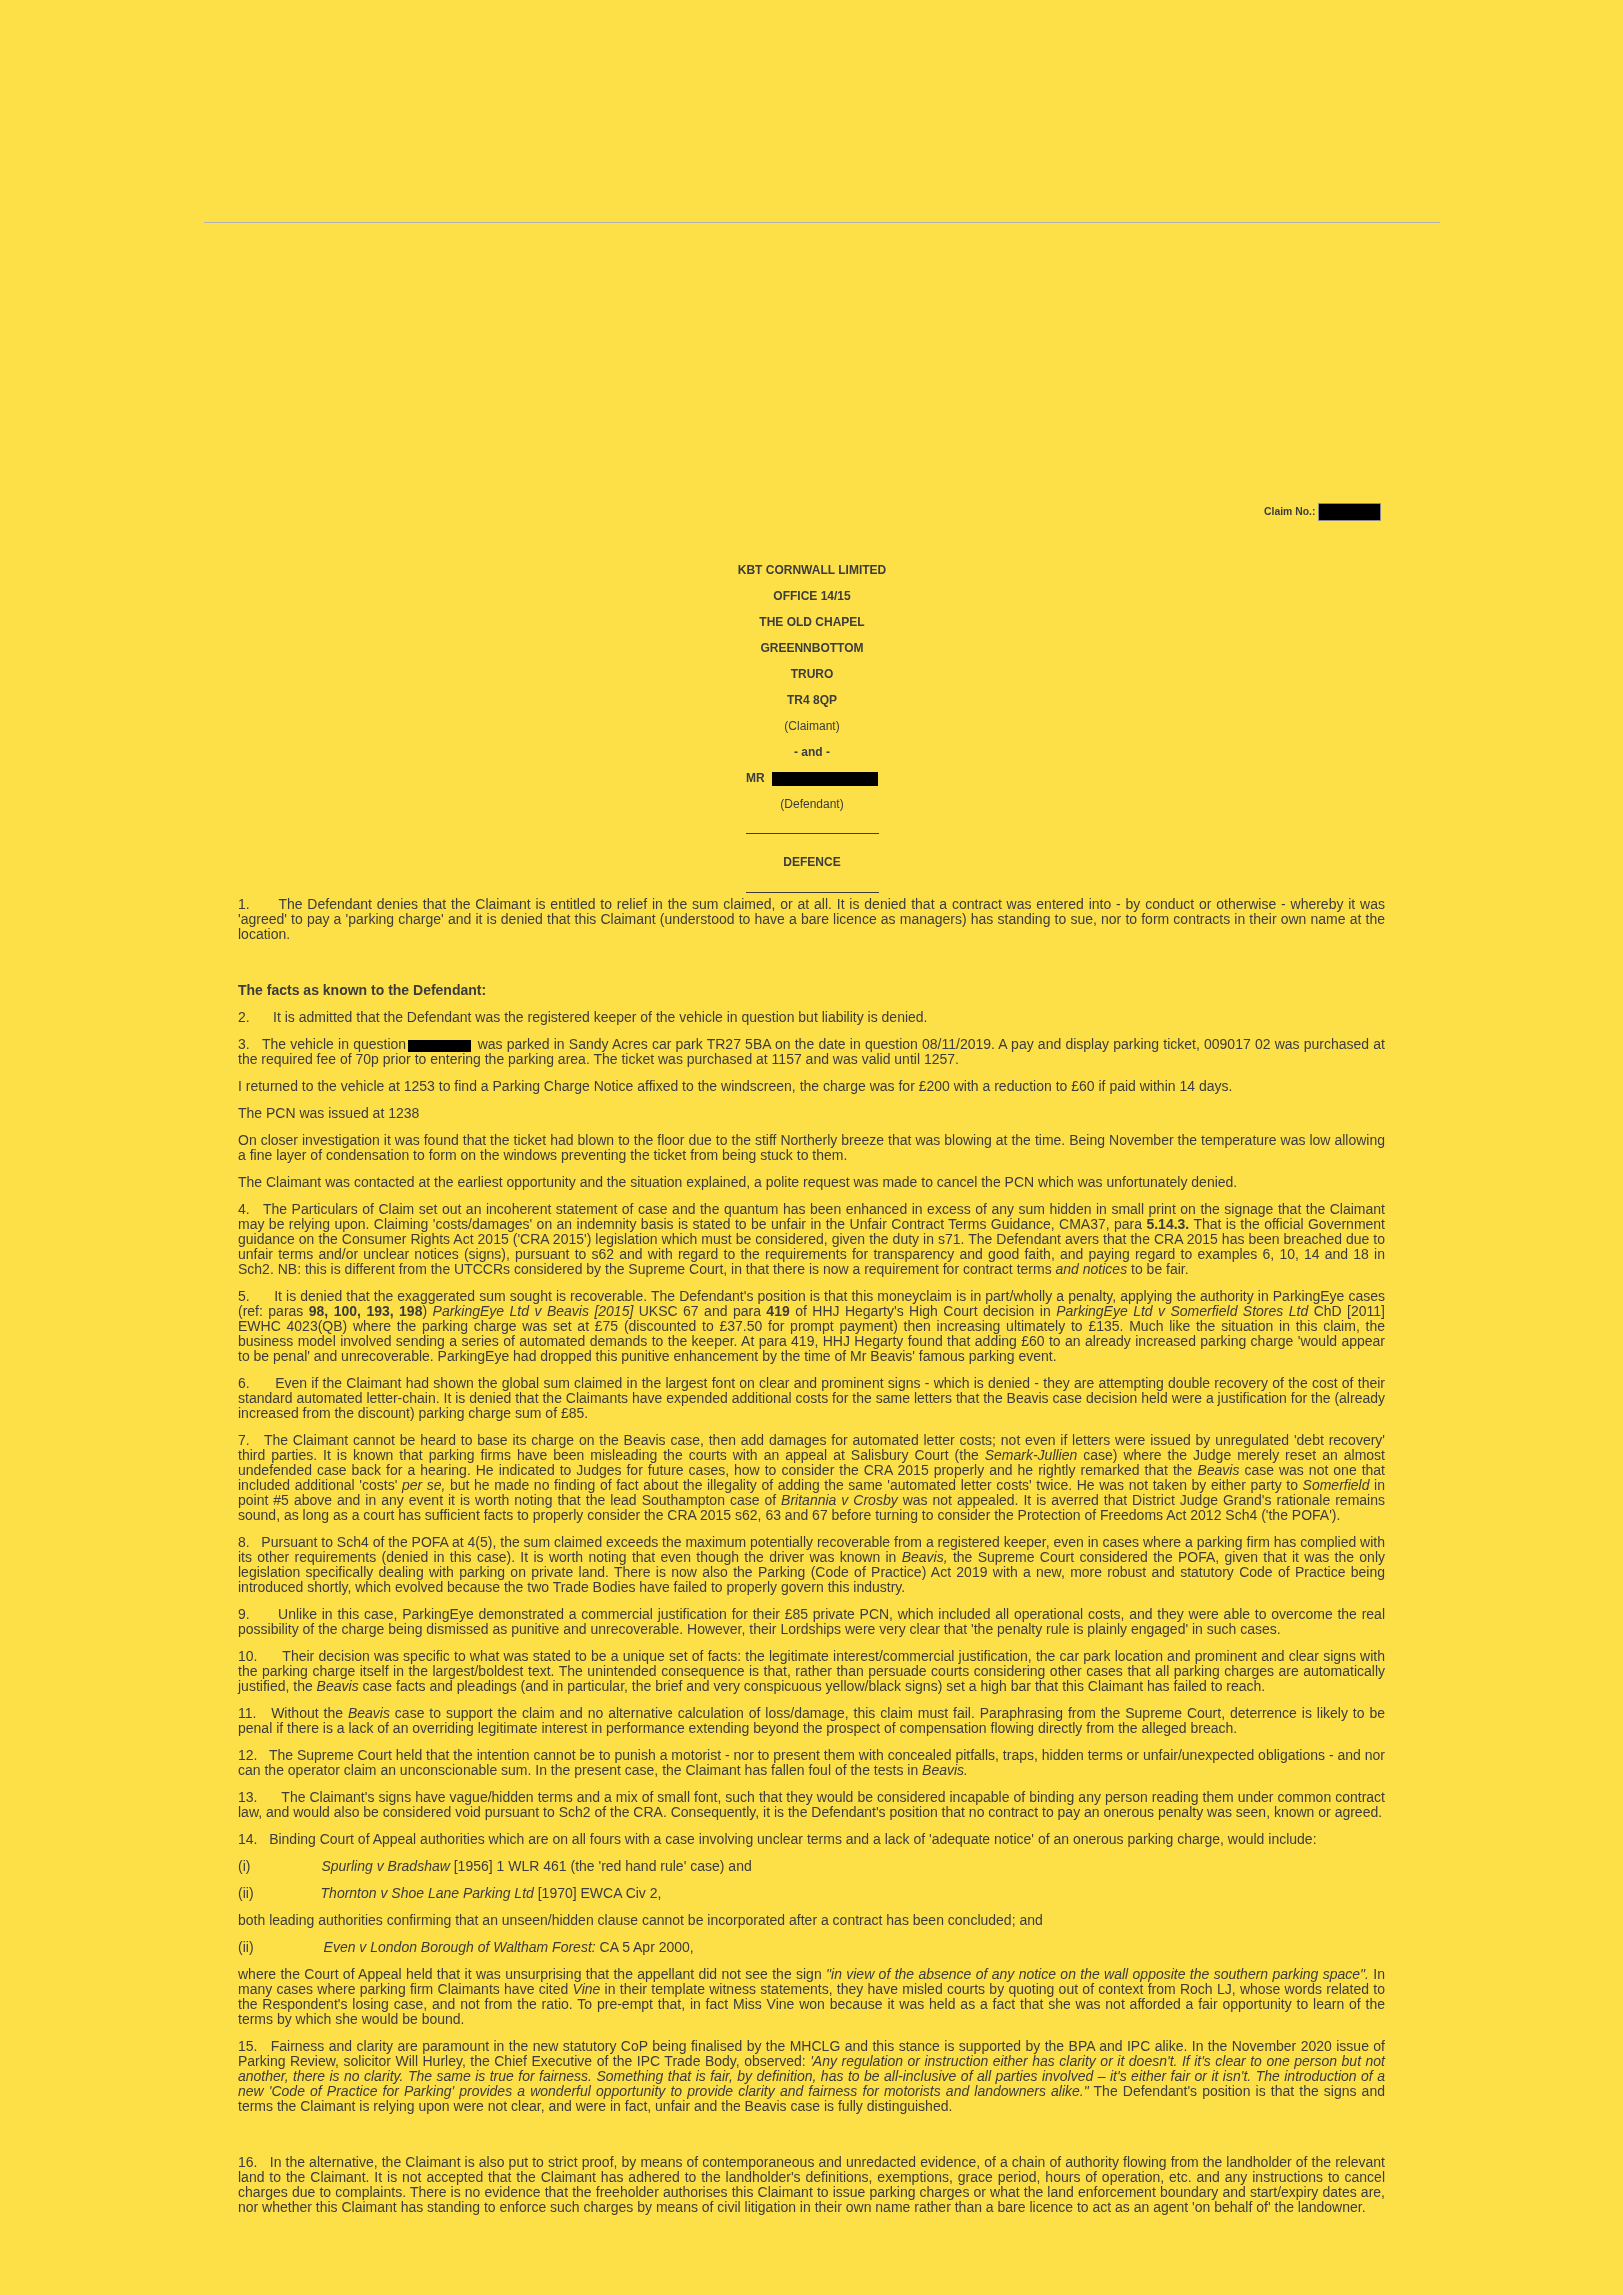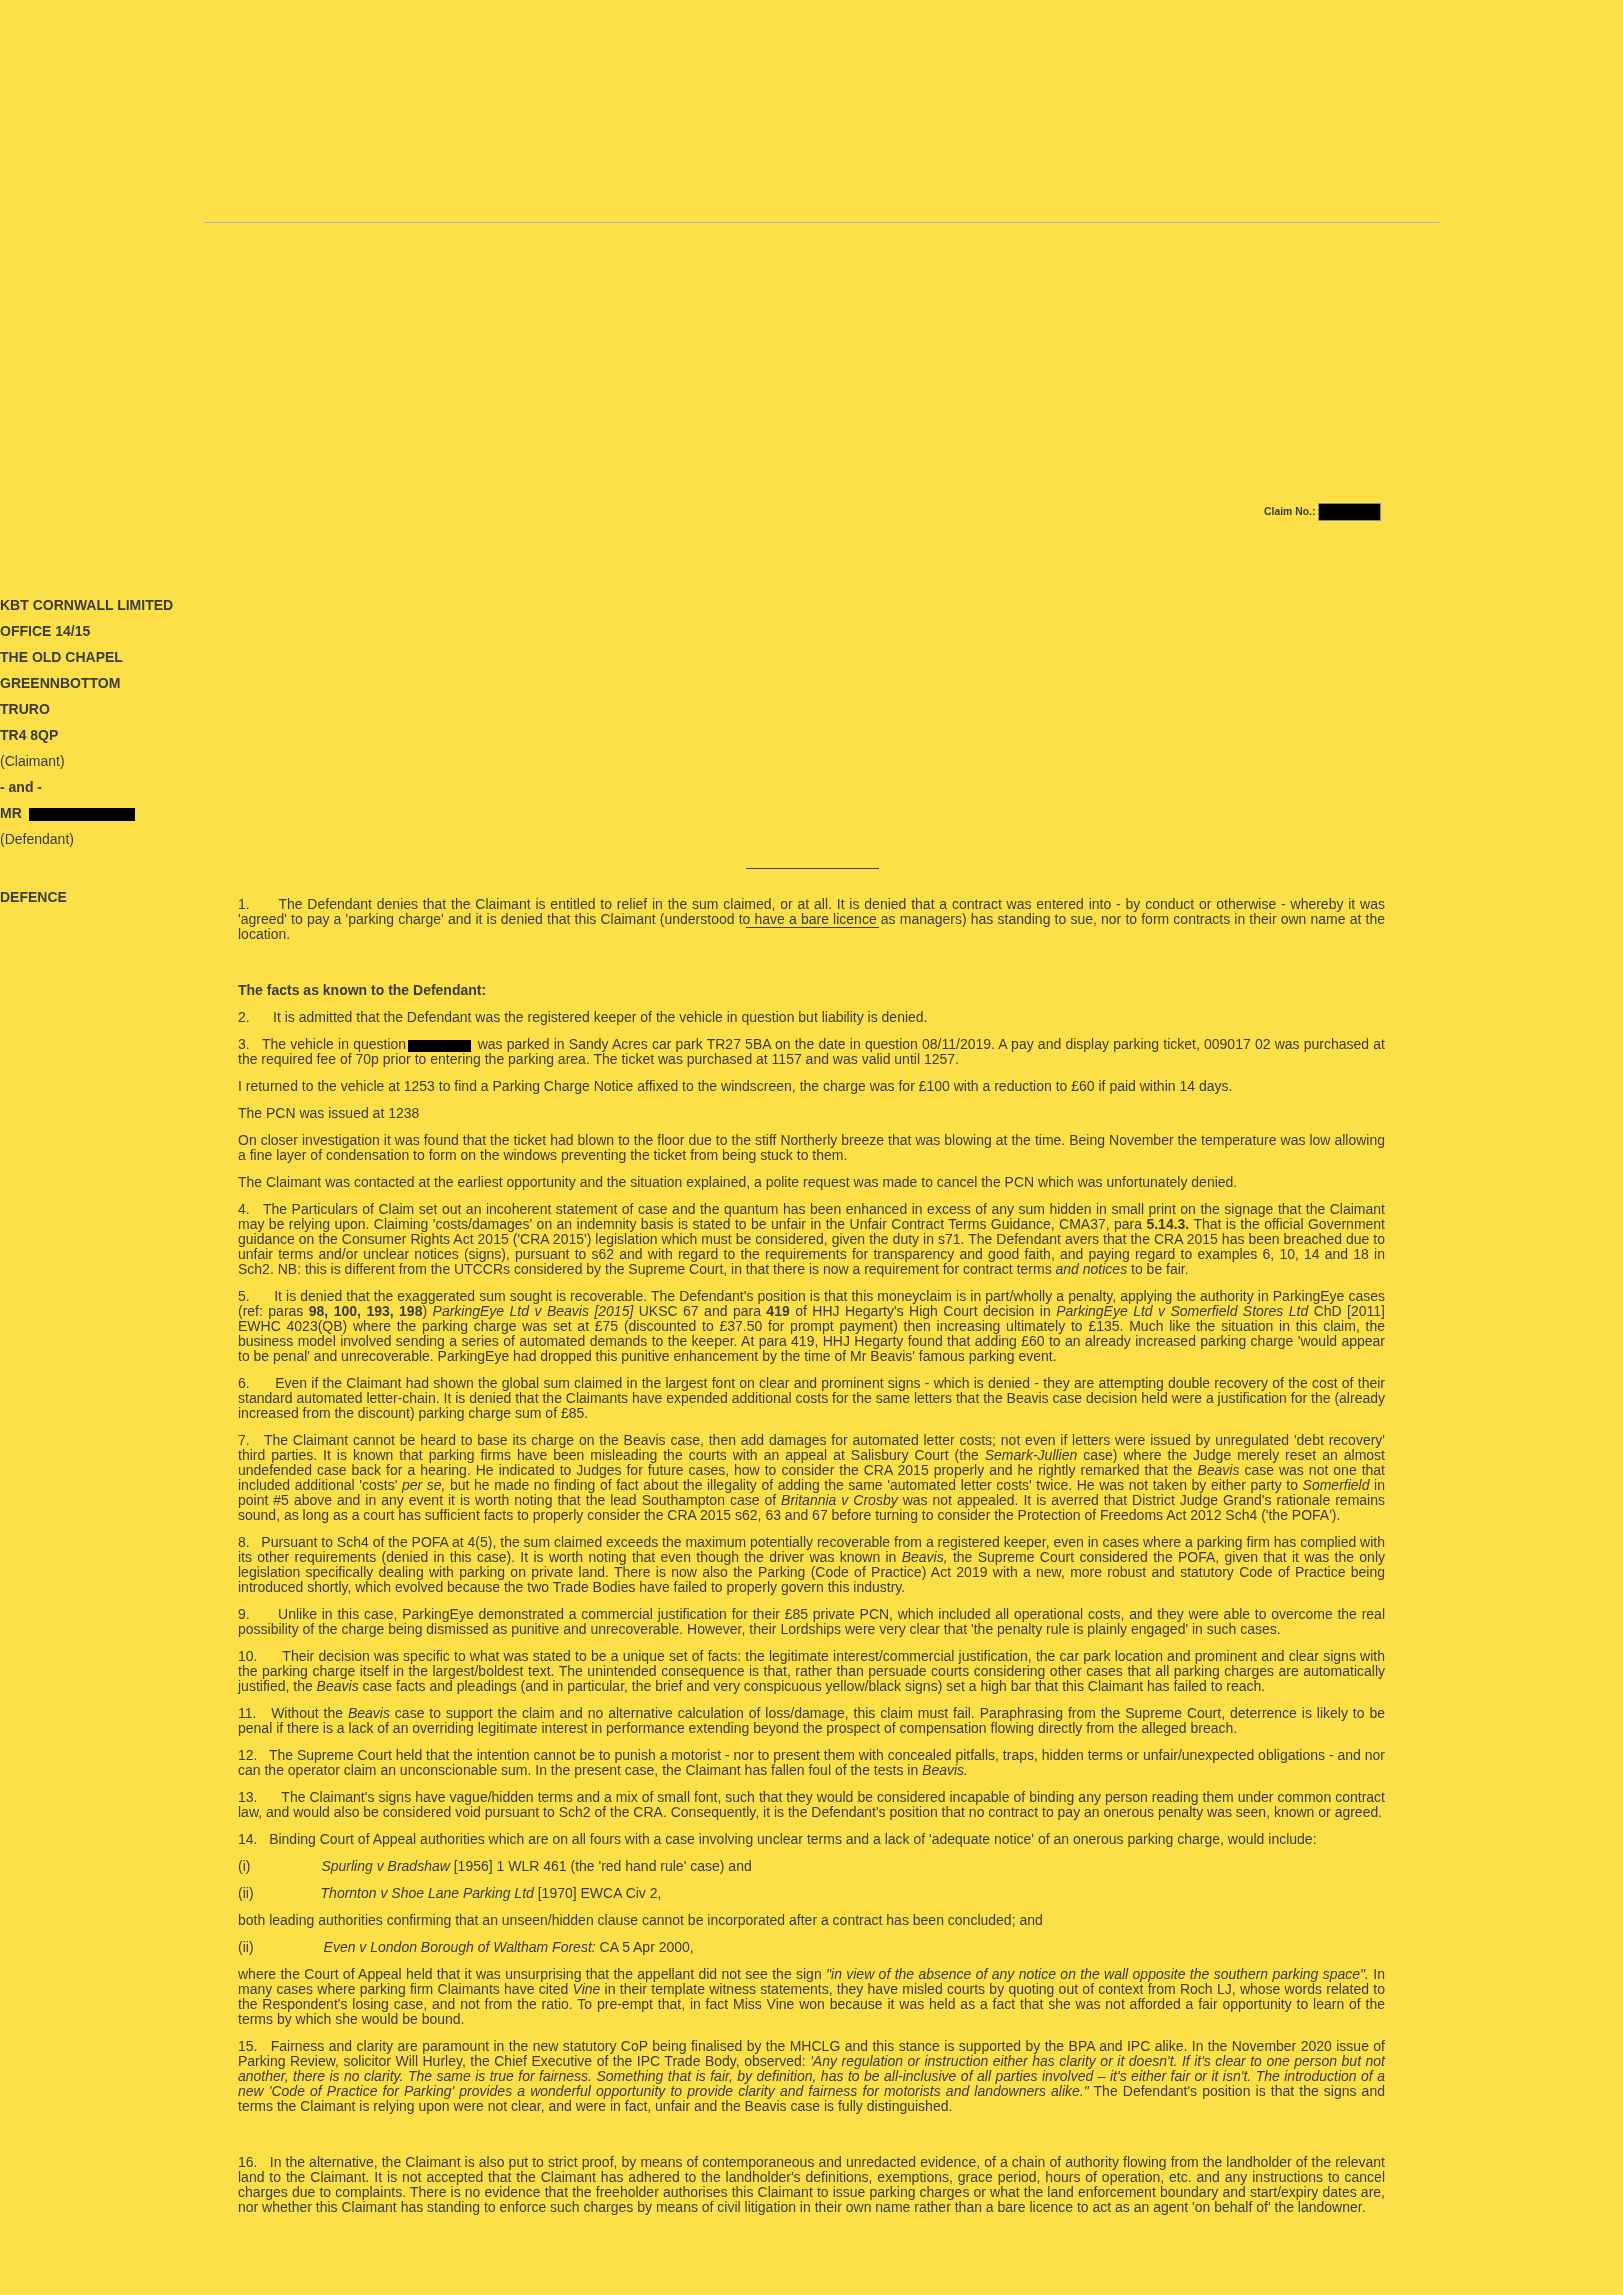--- a/index.html
+++ b/index.html
@@ -21,21 +21,21 @@
     font-size: 10.4px; font-weight: bold; white-space: nowrap;
   }
   .claim-row .redact {
     width: 61px; height: 16.4px; margin-left: 3px;
     border: 0.7px solid #8a8a8a; vertical-align: middle;
   }
 
   
   .caption {
     position: absolute; top: 557px; left: 0; width: 100%;
-    font-size: 14px; margin-top: 35px;
+    text-align: center; font-size: 12px;
   }
   .cap-line { height: 26px; line-height: 26px; }
   .cap-rule {
     width: 133px; height: 0; border-bottom: 1.5px solid #3c3c3c;
     margin: 16.4px auto 15px auto;
   }
   .cap-line .redact { width: 106px; height: 13.4px; margin-left: 7.4px; vertical-align: middle; }
 
   
   .docbody {
@@ -78,21 +78,21 @@
       <div class="cap-rule"></div>
       <div class="cap-line"><span class="b">DEFENCE</span></div>
       <div class="cap-rule"></div>
     </div>
 
   <div class="docbody" id="docbody">
       <p class="blk para"><span class="n">1.&nbsp;&nbsp;&nbsp;&nbsp;&nbsp; The Defendant denies that the Claimant is entitled to relief in the sum claimed, or at all.  It is denied that a contract was entered into - by conduct or otherwise - whereby it was 'agreed' to pay a 'parking charge' and it is denied that this Claimant (understood to have a bare licence as managers) has standing to sue, nor to form contracts in their own name at the location.</span></p>
       <p class="blk heading"><span class="b">The facts as known to the Defendant:</span></p>
       <p class="blk para"><span class="n">2.&nbsp;&nbsp;&nbsp;&nbsp;&nbsp; It is admitted that the Defendant was the registered keeper of the vehicle in question but liability is denied.</span></p>
       <p class="blk para"><span class="n">3.&nbsp;&nbsp; The vehicle in question</span><span class="redact" style="width: 63px;"></span><span class="n"> was parked in Sandy Acres car park TR27 5BA on the date in question 08/11/2019. A pay and display parking ticket, 009017 02 was purchased at the required fee of 70p prior to entering the parking area. The ticket was purchased at 1157 and was valid until 1257.</span></p>
-      <p class="blk para"><span class="n">I returned to the vehicle at 1253 to find a Parking Charge Notice affixed to the windscreen, the charge was for £100 with a reduction to £60 if paid within 14 days.</span></p>
+      <p class="blk para"><span class="n">I returned to the vehicle at 1253 to find a Parking Charge Notice affixed to the windscreen, the charge was for £200 with a reduction to £60 if paid within 14 days.</span></p>
       <p class="blk para"><span class="n">The PCN was issued at 1238</span></p>
       <p class="blk para"><span class="n">On closer investigation it was found that the ticket had blown to the floor due to the stiff Northerly breeze that was blowing at the time. Being November the temperature was low allowing a fine layer of condensation to form on the windows preventing the ticket from being stuck to them.</span></p>
       <p class="blk para"><span class="n">The Claimant was contacted at the earliest opportunity and the situation explained, a polite request was made to cancel the PCN which was unfortunately denied.</span></p>
       <p class="blk para"><span class="n">4.&nbsp;&nbsp; The Particulars of Claim set out an incoherent statement of case and the quantum has been enhanced in excess of any sum hidden in small print on the signage that the Claimant may be relying upon.  Claiming 'costs/damages' on an indemnity basis is stated to be unfair in the Unfair Contract Terms Guidance, CMA37, para </span><span class="b">5.14.3.</span><span class="n">  That is the official Government guidance on the Consumer Rights Act 2015 ('CRA 2015') legislation which must be considered, given the duty in s71.  The Defendant avers that the CRA 2015 has been breached due to unfair terms and/or unclear notices (signs), pursuant to s62 and with regard to the requirements for transparency and good faith, and paying regard to examples 6, 10, 14 and 18 in Sch2.  NB: this is different from the UTCCRs considered by the Supreme Court, in that there is now a requirement for contract terms </span><span class="i">and notices</span><span class="n"> to be fair.</span></p>
       <p class="blk para"><span class="n">5.&nbsp;&nbsp;&nbsp;&nbsp;&nbsp; It is denied that the exaggerated sum sought is recoverable.  The Defendant's position is that this moneyclaim is in part/wholly a penalty, applying the authority in ParkingEye cases (ref: paras </span><span class="b">98, 100, 193, 198</span><span class="n">) </span><span class="i">ParkingEye Ltd v Beavis [2015]</span><span class="n"> UKSC 67 and para </span><span class="b">419</span><span class="n"> of HHJ Hegarty's High Court decision in </span><span class="i">ParkingEye Ltd v Somerfield Stores Ltd</span><span class="n"> ChD [2011] EWHC 4023(QB) where the parking charge was set at £75 (discounted to £37.50 for prompt payment) then increasing ultimately to £135.  Much like the situation in this claim, the business model involved sending a series of automated demands to the keeper.  At para 419, HHJ Hegarty found that adding £60 to an already increased parking charge 'would appear to be penal' and unrecoverable.  ParkingEye had dropped this punitive enhancement by the time of Mr Beavis' famous parking event.</span></p>
       <p class="blk para"><span class="n">6.&nbsp;&nbsp;&nbsp;&nbsp;&nbsp; Even if the Claimant had shown the global sum claimed in the largest font on clear and prominent signs - which is denied - they are attempting double recovery of the cost of their standard automated letter-chain.  It is denied that the Claimants have expended additional costs for the same letters that the Beavis case decision held were a justification for the (already increased from the discount) parking charge sum of £85.</span></p>
       <p class="blk para"><span class="n">7.&nbsp;&nbsp; The Claimant cannot be heard to base its charge on the Beavis case, then add damages for automated letter costs; not even if letters were issued by unregulated 'debt recovery' third parties.  It is known that parking firms have been misleading the courts with an appeal at Salisbury Court (the </span><span class="i">Semark-Jullien</span><span class="n"> case) where the Judge merely reset an almost undefended case back for a hearing.  He indicated to Judges for future cases, how to consider the CRA 2015 properly and he rightly remarked that the </span><span class="i">Beavis</span><span class="n"> case was not one that included additional 'costs' </span><span class="i">per se,</span><span class="n"> but he made no finding of fact about the illegality of adding the same 'automated letter costs' twice.  He was not taken by either party to </span><span class="i">Somerfield</span><span class="n"> in point #5 above and in any event it is worth noting that the lead Southampton case of </span><span class="i">Britannia v Crosby</span><span class="n"> was not appealed.  It is averred that District Judge Grand's rationale remains sound, as long as a court has sufficient facts to properly consider the CRA 2015 s62, 63 and 67 before turning to consider the Protection of Freedoms Act 2012 Sch4 ('the POFA').</span></p>
       <p class="blk para"><span class="n">8.&nbsp;&nbsp; Pursuant to Sch4 of the POFA at 4(5), the sum claimed exceeds the maximum potentially recoverable from a registered keeper, even in cases where a parking firm has complied with its other requirements (denied in this case).  It is worth noting that even though the driver was known in </span><span class="i">Beavis,</span><span class="n"> the Supreme Court considered the POFA, given that it was the only legislation specifically dealing with parking on private land.  There is now also the Parking (Code of Practice) Act 2019 with a new, more robust and statutory Code of Practice being introduced shortly, which evolved because the two Trade Bodies have failed to properly govern this industry.</span></p>
       <p class="blk para"><span class="n">9.&nbsp;&nbsp;&nbsp;&nbsp;&nbsp; Unlike in this case, ParkingEye demonstrated a commercial justification for their £85 private PCN, which included all operational costs, and they were able to overcome the real possibility of the charge being dismissed as punitive and unrecoverable.  However, their Lordships were very clear that 'the penalty rule is plainly engaged' in such cases.</span></p>
       <p class="blk para"><span class="n">10.&nbsp;&nbsp;&nbsp;&nbsp;&nbsp; Their decision was specific to what was stated to be a unique set of facts: the legitimate interest/commercial justification, the car park location and prominent and clear signs with the parking charge itself in the largest/boldest text.  The unintended consequence is that, rather than persuade courts considering other cases that all parking charges are automatically justified, the </span><span class="i">Beavis</span><span class="n"> case facts and pleadings (and in particular, the brief and very conspicuous yellow/black signs) set a high bar that this Claimant has failed to reach.</span></p>

